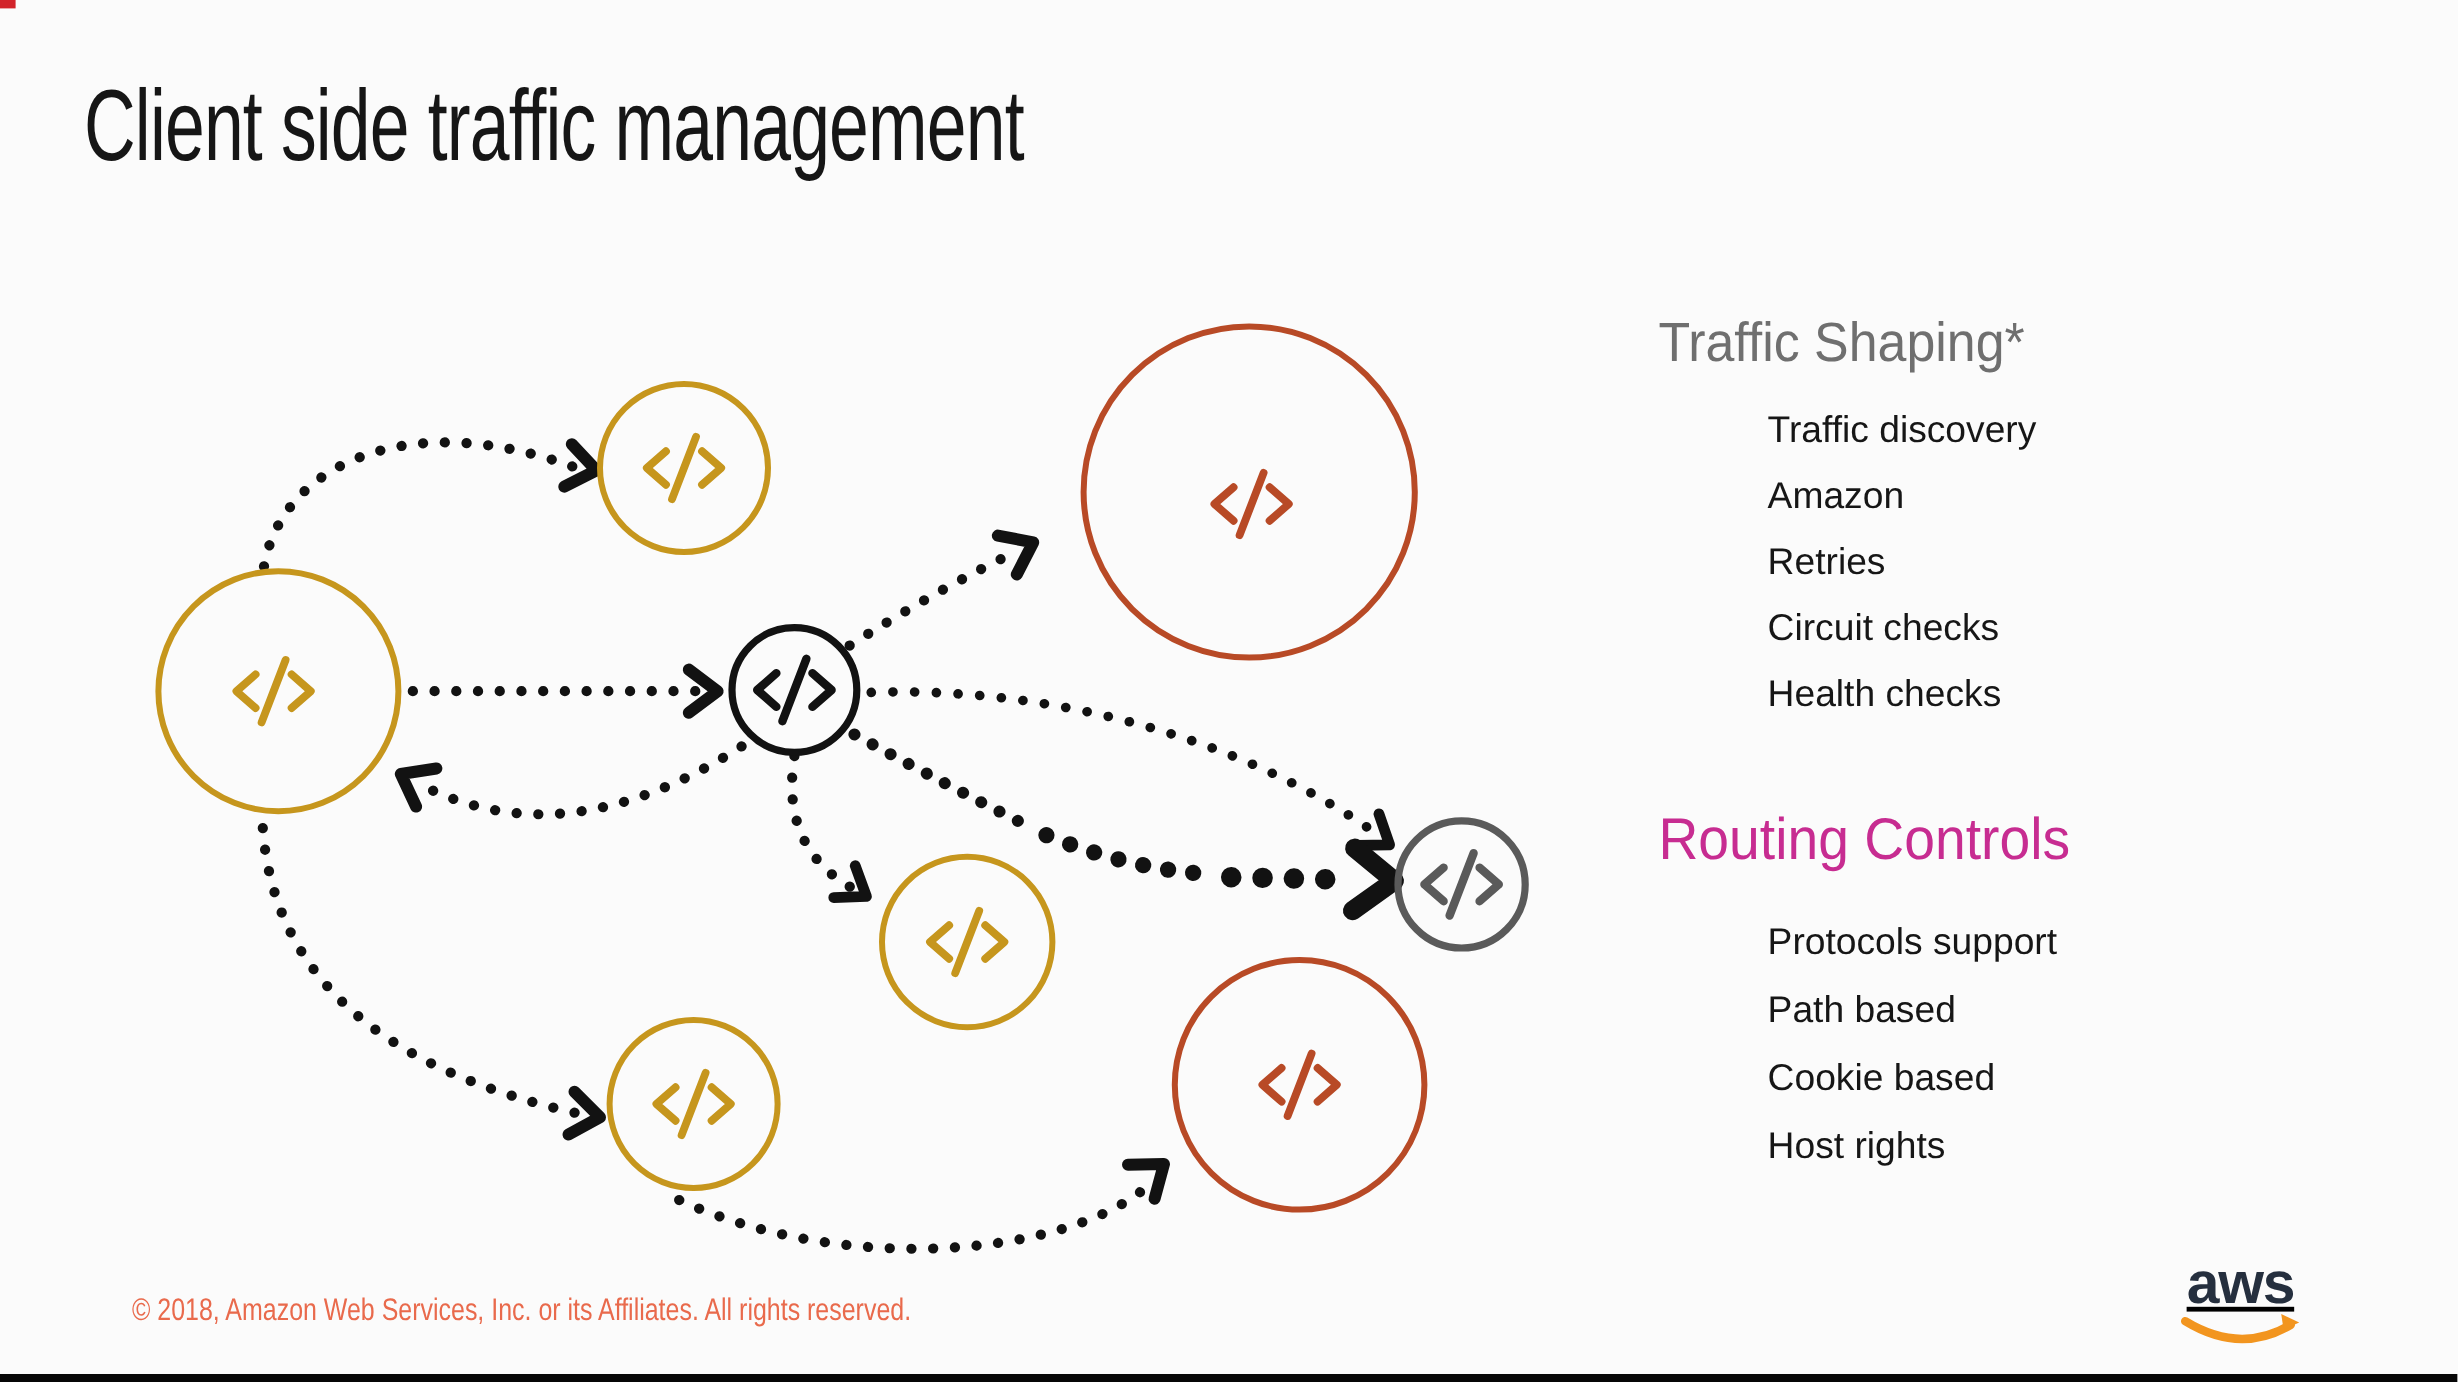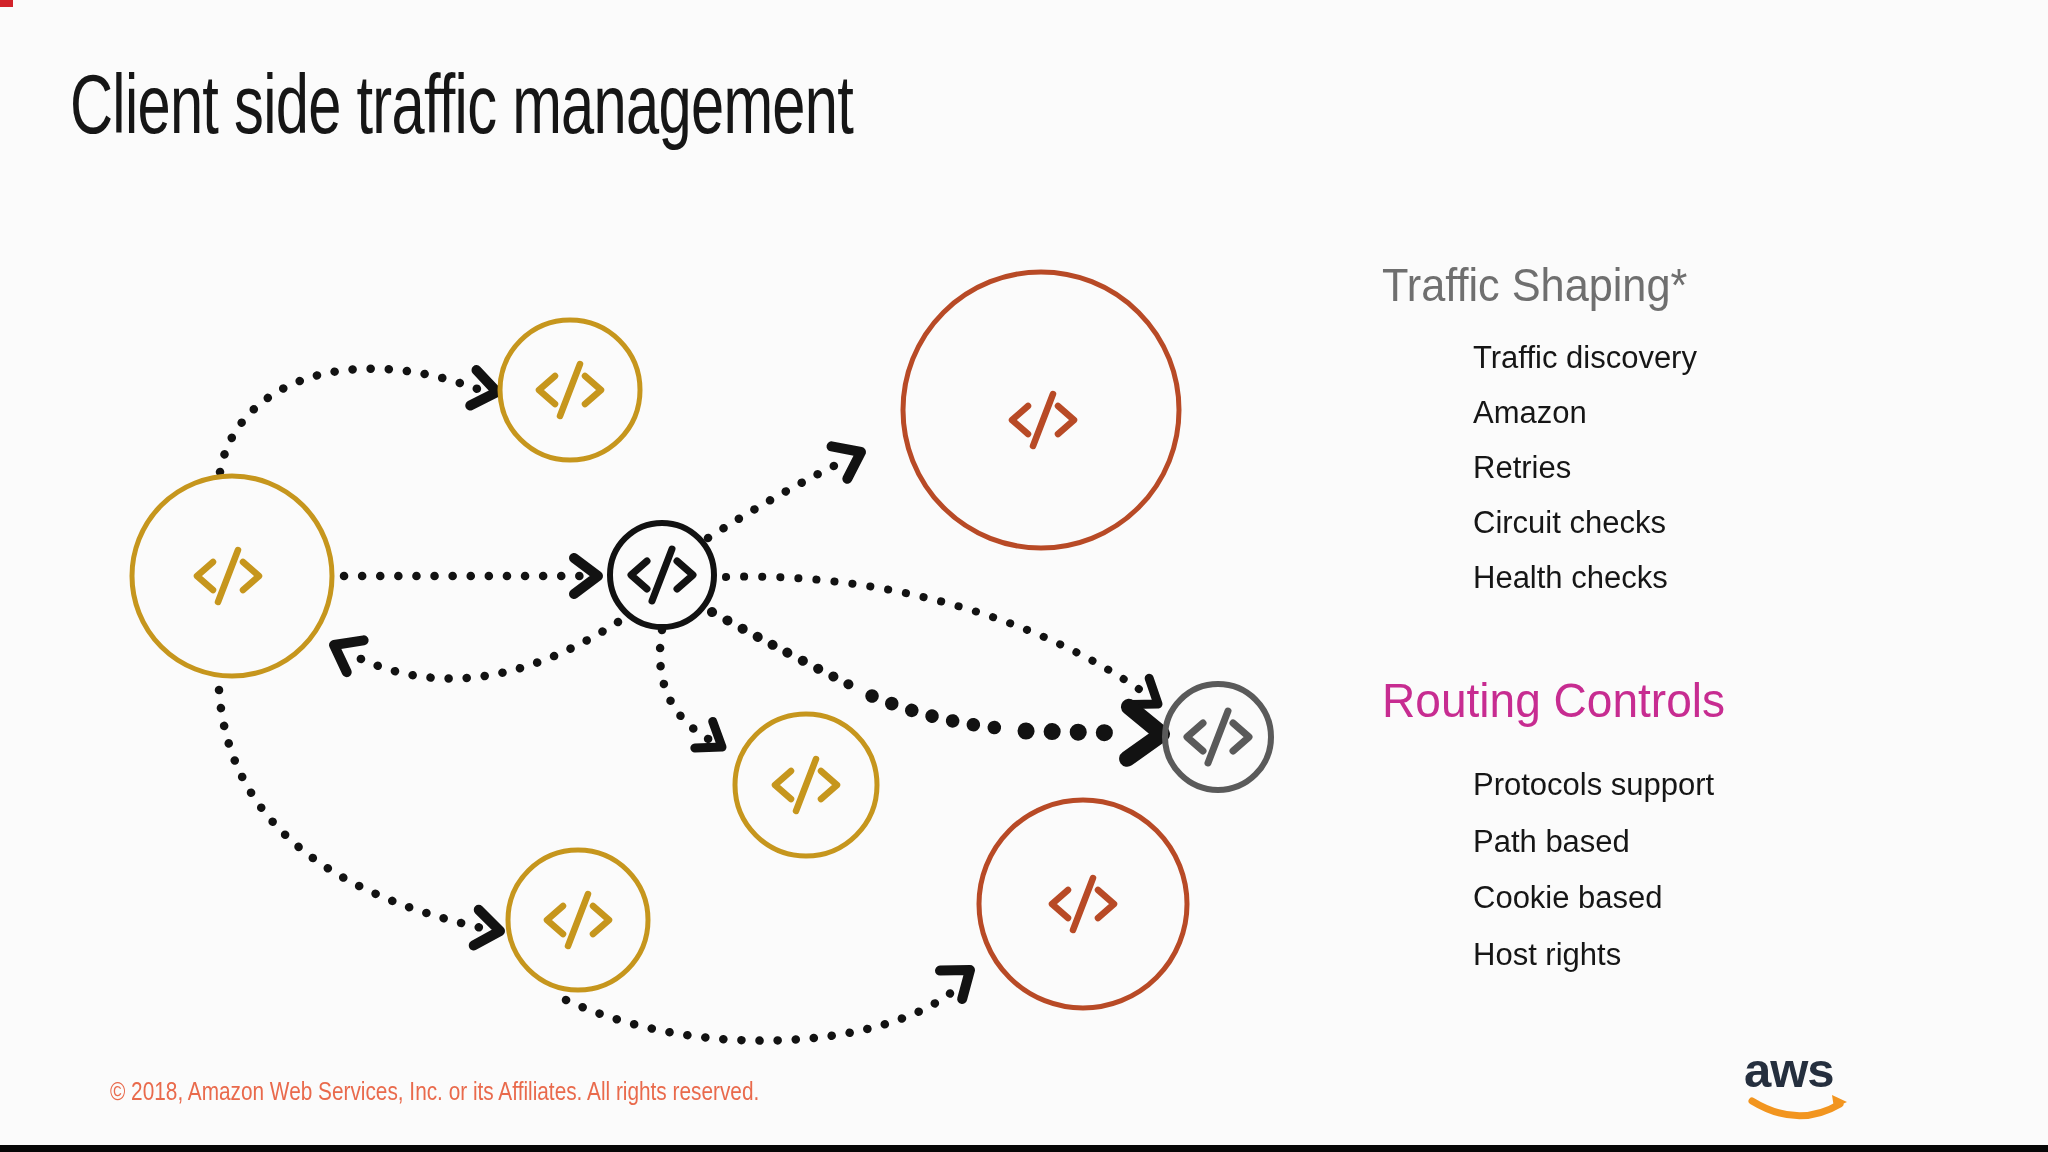--- a/index.html
+++ b/index.html
@@ -24,21 +24,21 @@
     line-height:1;white-space:nowrap;transform:scaleX(0.94);transform-origin:left top;
   }
   .ts-items{left:1473px;top:330px;}
   .rc-items{left:1473px;top:757px;}
   .ts-items .item{font-size:31px;line-height:55px;color:#161616;white-space:nowrap;}
   .rc-items .item{font-size:31px;line-height:56.5px;color:#161616;white-space:nowrap;}
   .footer-copyright{
     left:110px;top:1077px;font-size:26px;color:#E96A4C;line-height:1.1;white-space:nowrap;
     transform:scaleX(0.80);transform-origin:left top;
   }
-  .aws-logo{left:1744px;top:1046px;width:110px;}
+  .aws-logo{left:1812px;top:1046px;width:110px;text-align:center;text-decoration:underline;}
   .aws-logo .aws-text{
     font-size:49px;font-weight:bold;color:#252F3E;letter-spacing:-1px;line-height:1;
   }
   .diagram-svg{left:0;top:0;}
   .bottom-bar{left:0;bottom:0;width:2048px;height:7px;background:#070707;}
   .corner-chip{left:0;top:0;width:13px;height:7px;background:#D2232A;}
 </style>
 </head>
 <body>
 

